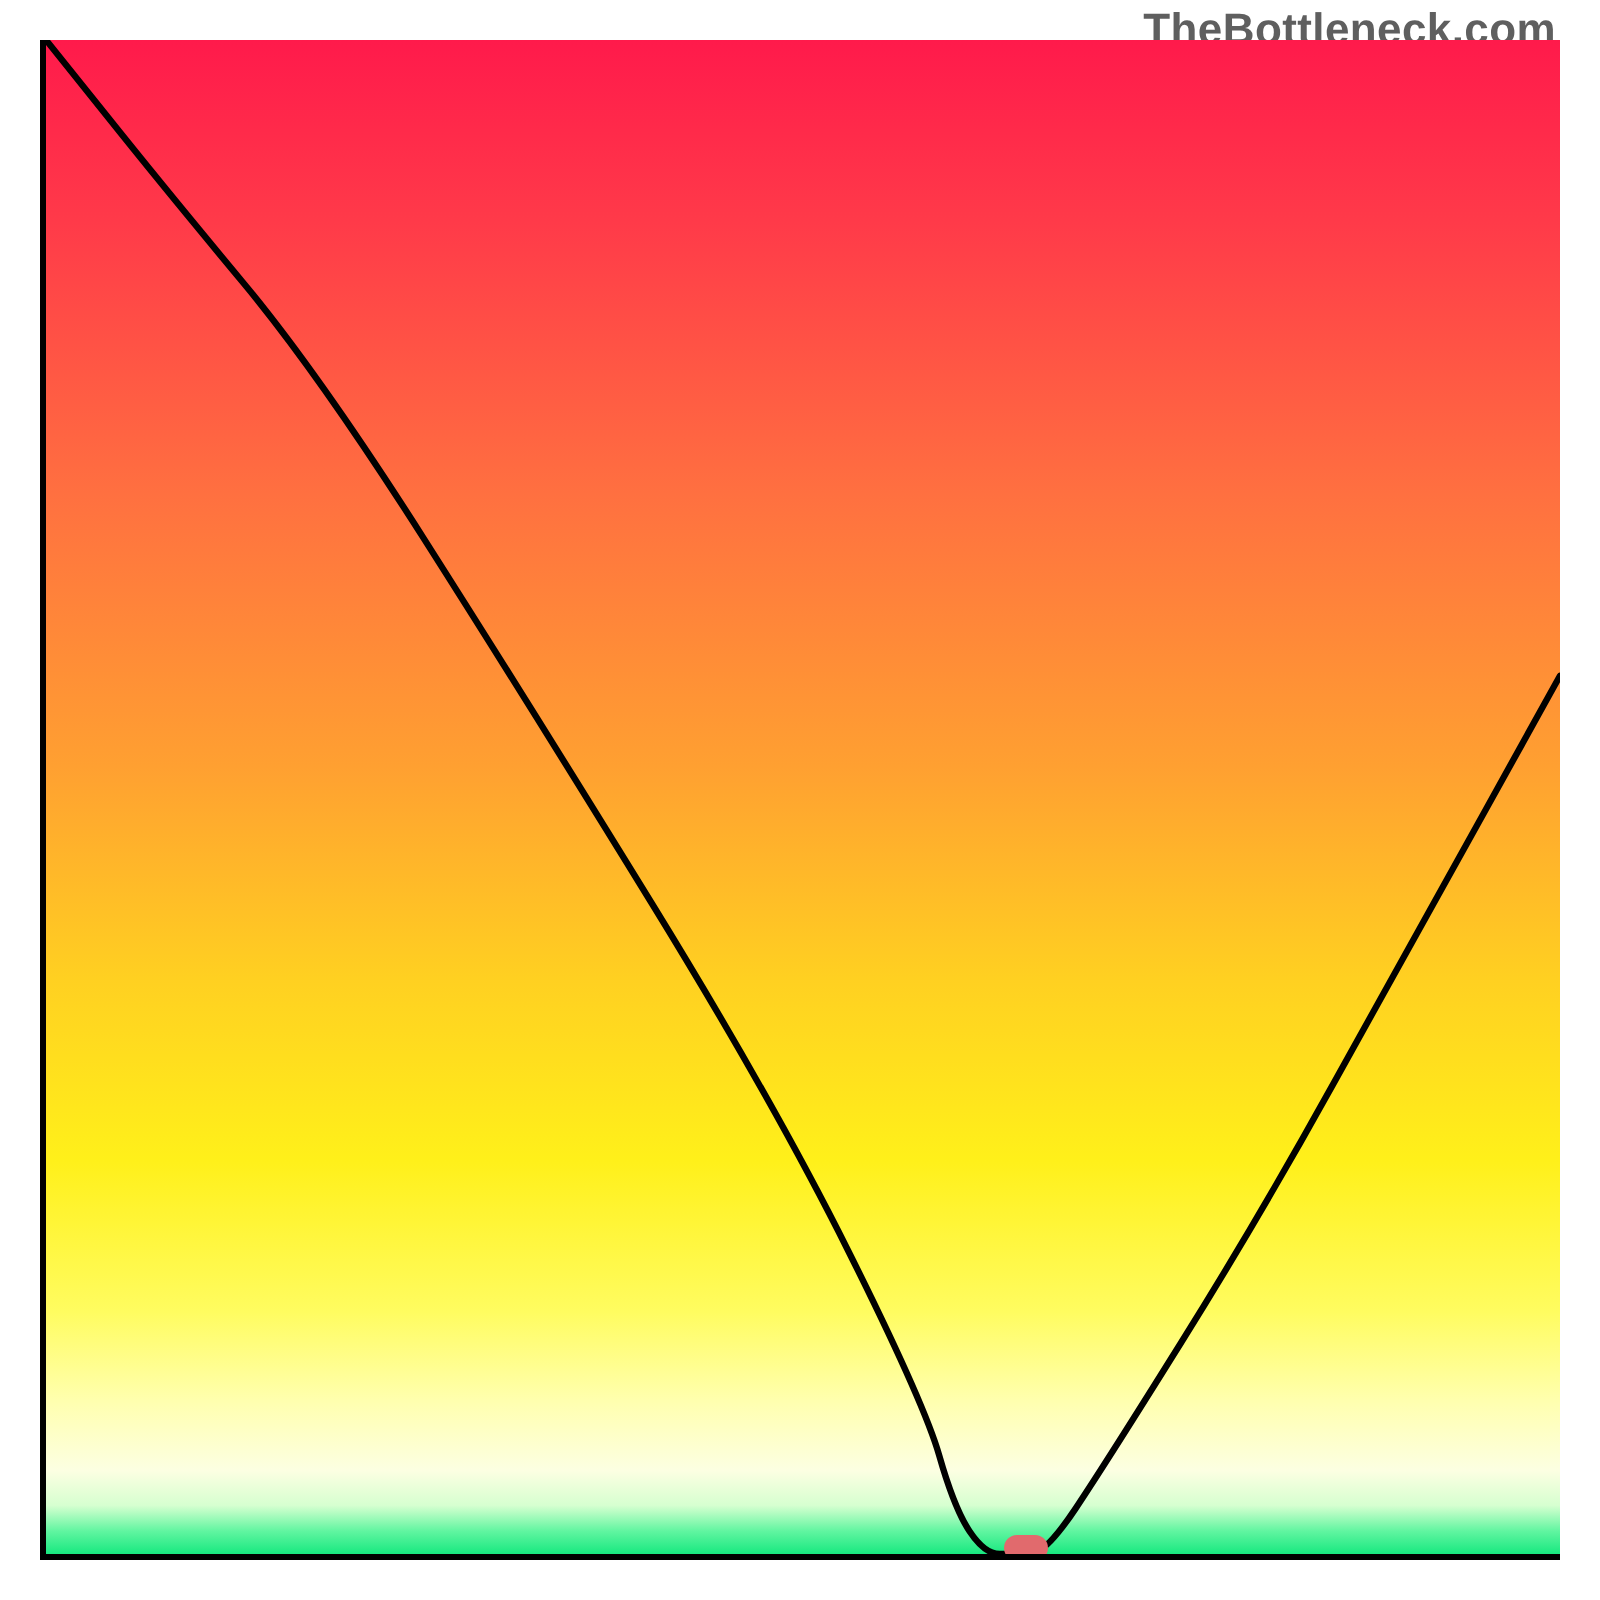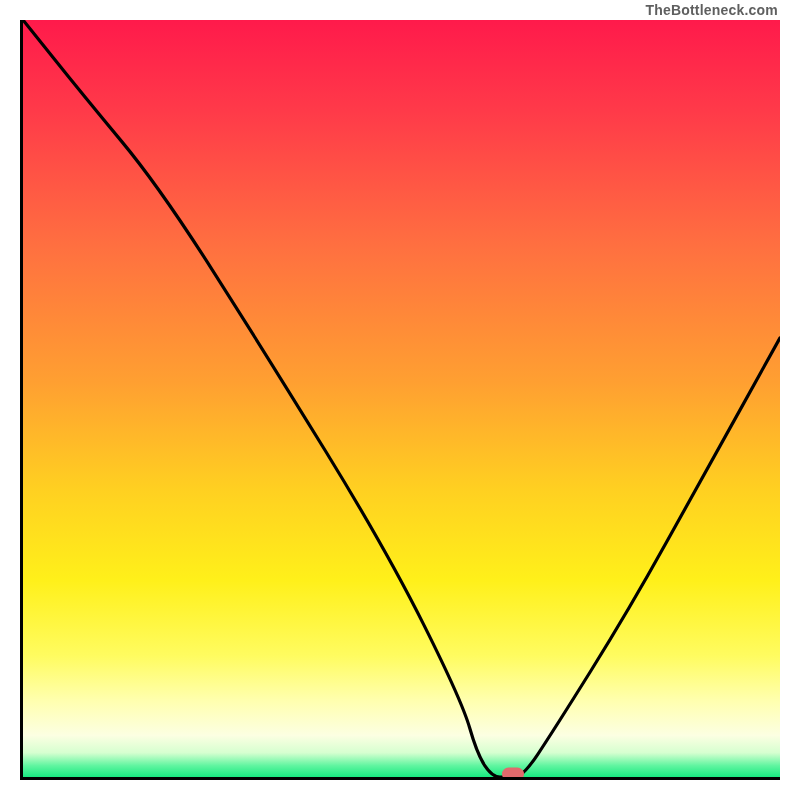--- a/index.html
+++ b/index.html
@@ -30,21 +30,21 @@
     position: absolute;
     left: 0;
     top: 0;
     width: 100%;
     height: 100%;
   }
   .attribution {
     position: absolute;
     top: 2px;
     right: 22px;
-    font-size: 14px;
+    font-size: 22px;
     font-weight: 600;
     color: #5f5f5f;
     letter-spacing: 0.2px;
   }
   svg.curve {
     position: absolute;
     left: 0;
     top: 0;
     width: 100%;
     height: 100%;

